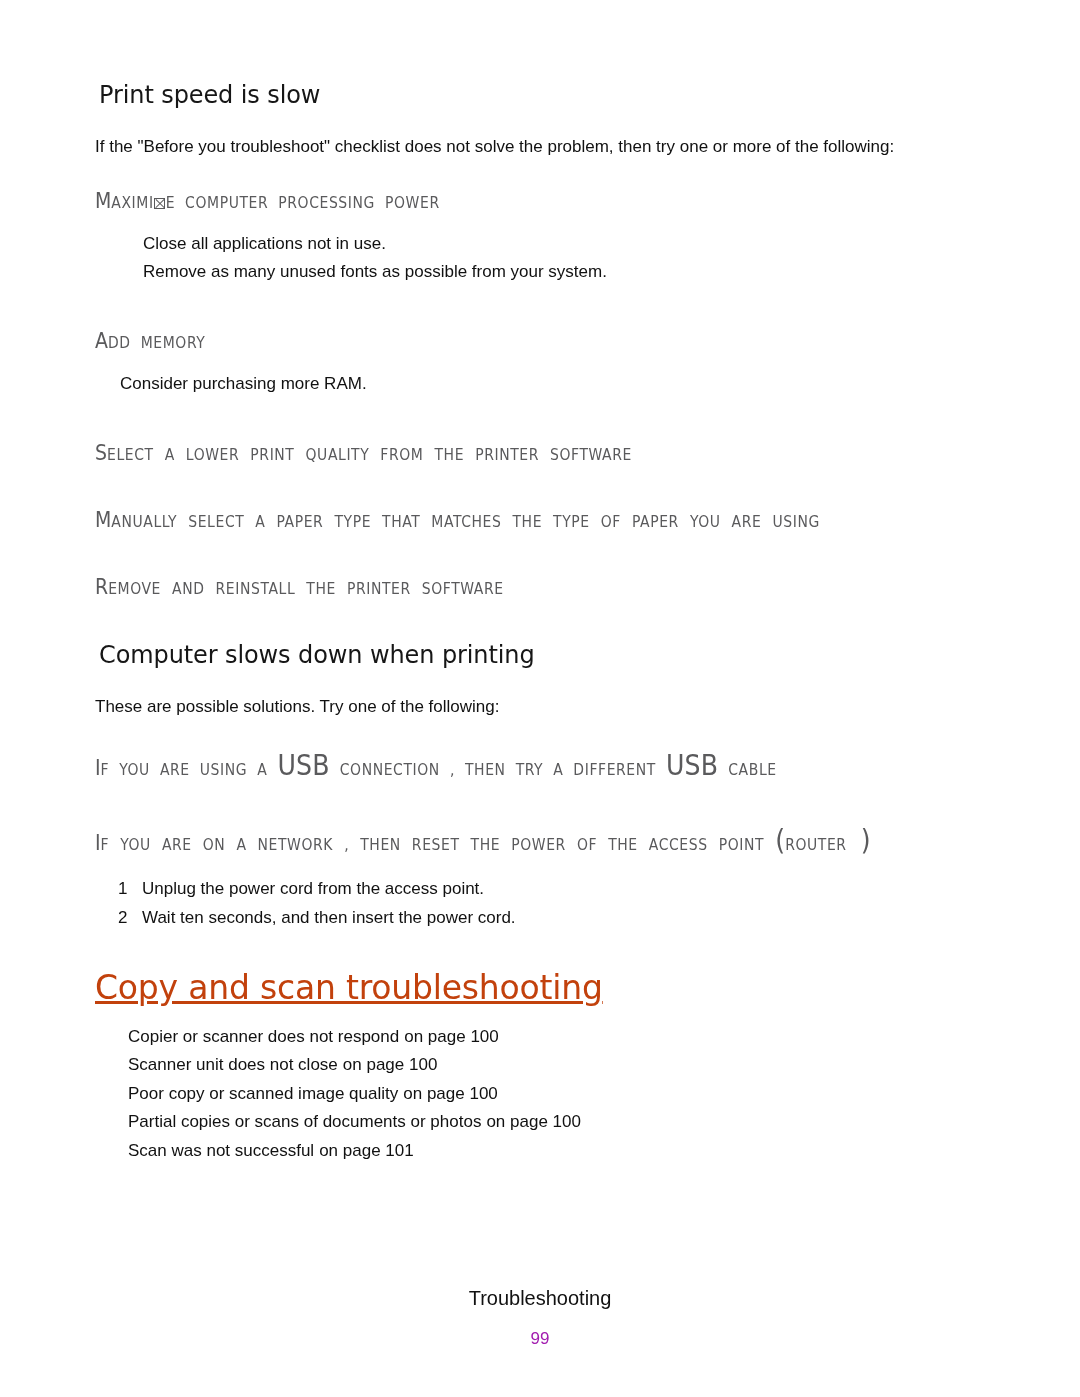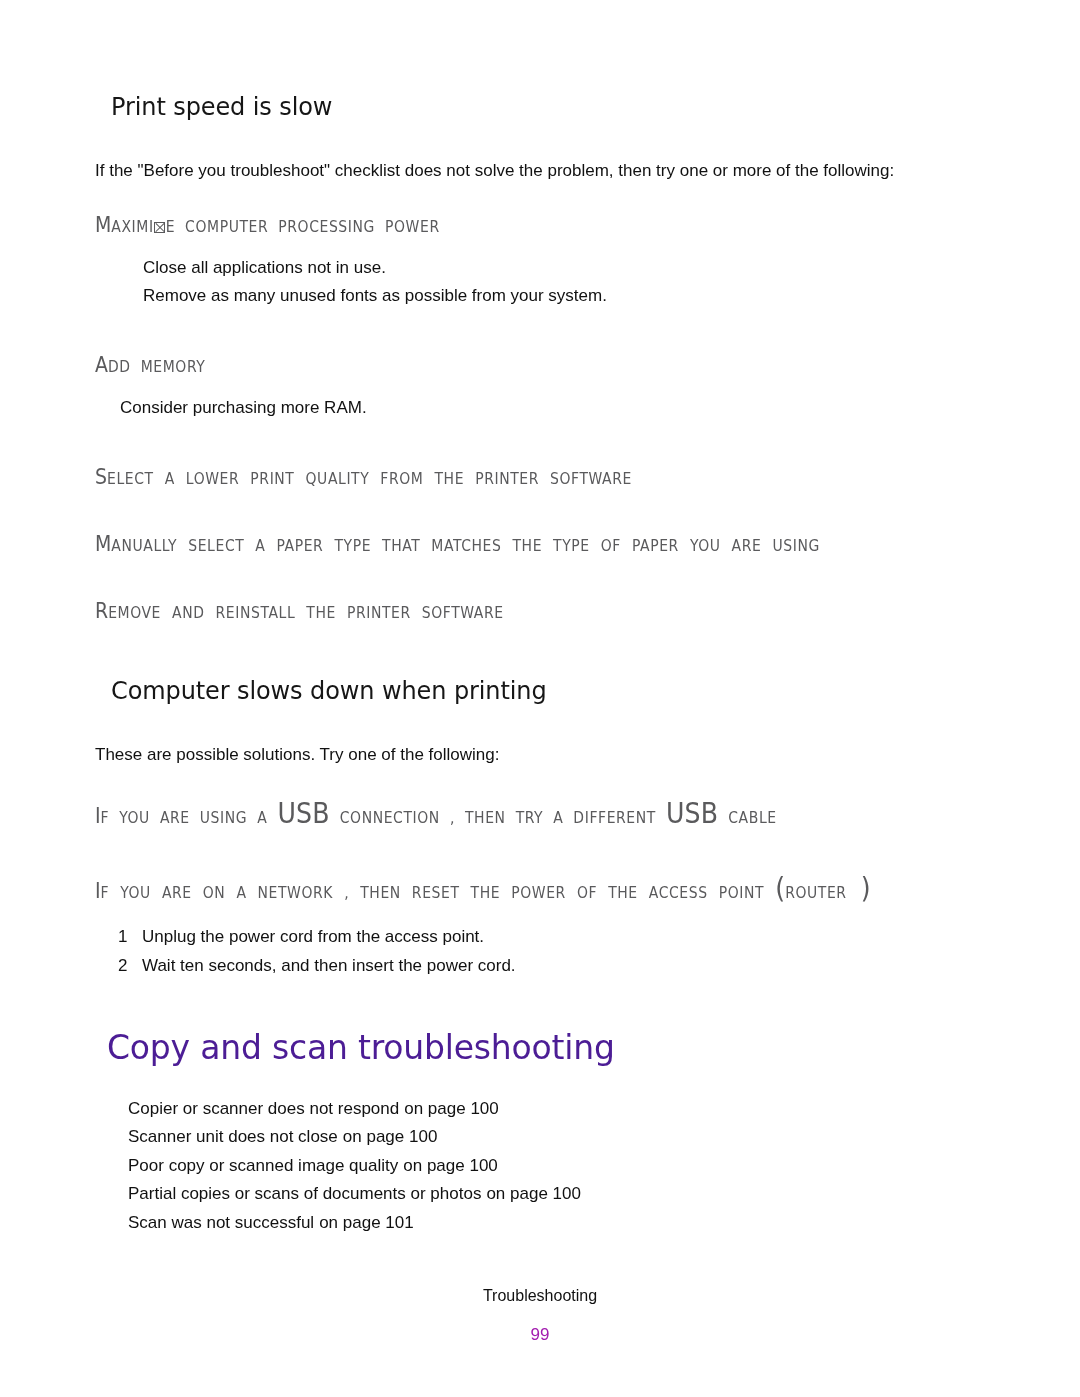--- a/index.html
+++ b/index.html
@@ -31,34 +31,35 @@
     left: 95px;
     top: 78px;
     width: 885px;
   }
 
   
   h1.section-title {
     font-family: "DejaVu Sans", "Liberation Sans", sans-serif;
     font-size: 33px;
     font-weight: 400;
-    color: #4c1d95;
+    color: #c2410c;
     letter-spacing: -0.2px;
-    margin: 12px;
+    margin: 0;
     padding: 0;
     line-height: 1.1;
+    text-decoration: underline;
   }
 
   h2.topic-title {
     font-family: "DejaVu Sans", "Liberation Sans", sans-serif;
     font-size: 24px;
     font-weight: 400;
     color: #161616;
     letter-spacing: -0.1px;
-    margin: 16px;
+    margin: 4px;
     padding: 0;
     line-height: 1.15;
   }
 
   
   .proc-head {
     font-family: "DejaVu Sans Condensed", "DejaVu Sans", "Liberation Sans", sans-serif;
     color: #5a5a5c;
     font-size: 15.5px;
     letter-spacing: 0.6px;
@@ -167,21 +168,21 @@
 
   
   .footer {
     position: absolute;
     left: 0;
     top: 1288px;
     width: 1080px;
     text-align: center;
   }
   .footer .f-title {
-    font-size: 16px;
+    font-size: 20px;
     color: #111111;
     line-height: 1.0;
   }
   .footer .f-page {
     font-size: 17px;
     color: #a21caf;
     margin-top: 22px;
     line-height: 1.0;
   }
 </style>

